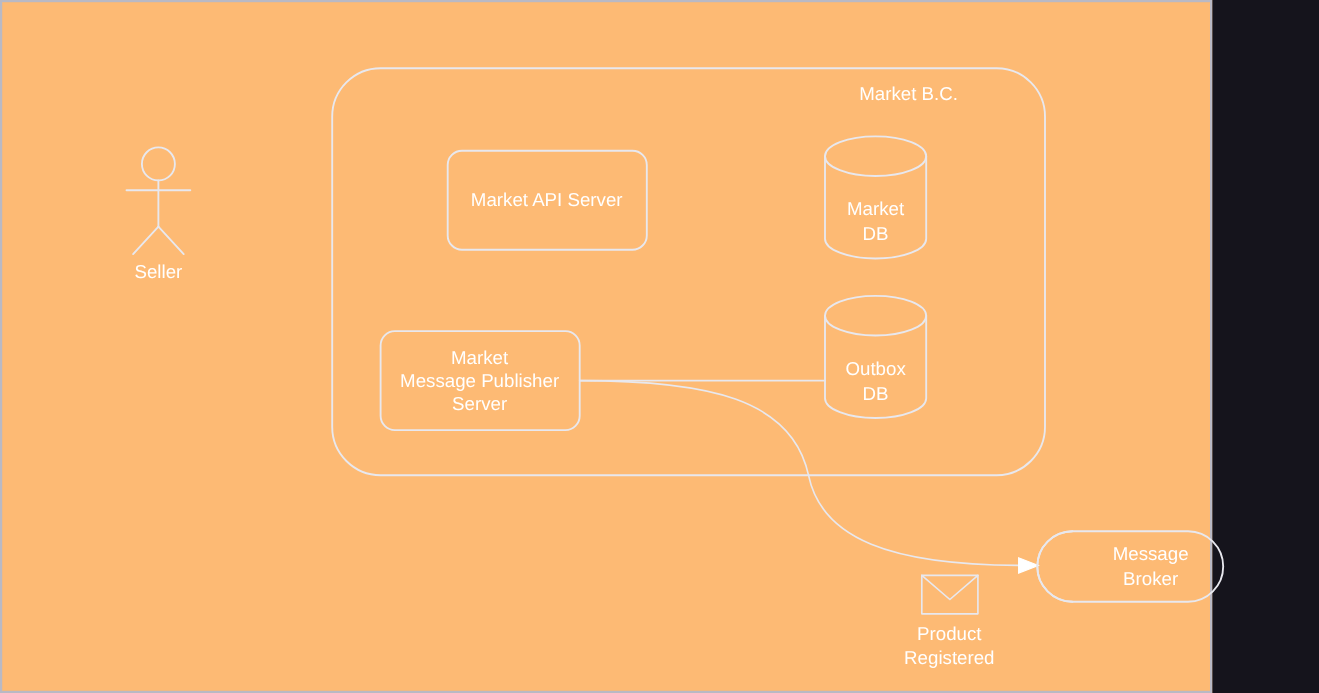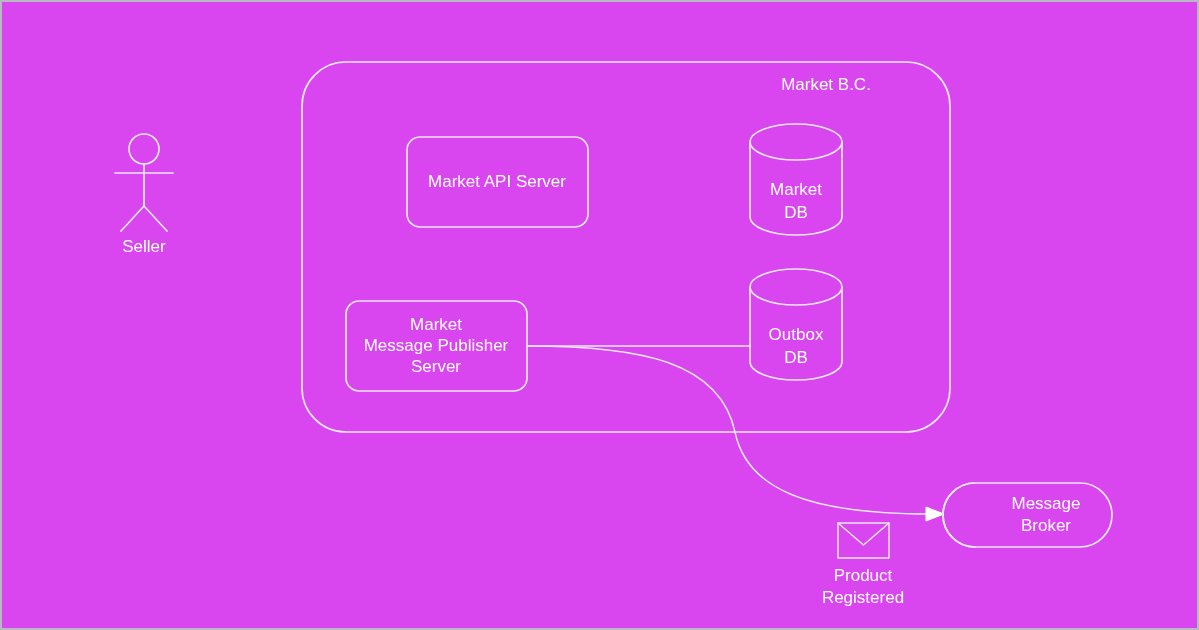--- a/index.html
+++ b/index.html
@@ -9,23 +9,23 @@
     background: #15141c;
   }
   body {
     width: 1199px;
     height: 630px;
     overflow: hidden;
     font-family: "Liberation Sans", sans-serif;
   }
   #diagram-root {
     position: relative;
-    width: 1199px;
+    width: 1102px;
     height: 630px;
-    background: #d946ef;
+    background: #fdba74;
     box-sizing: border-box;
     border: 2px solid #b9b9c4;
   }
   #diagram-svg {
     position: absolute;
     left: 0;
     top: 0;
     width: 1199px;
     height: 630px;
     display: block;

